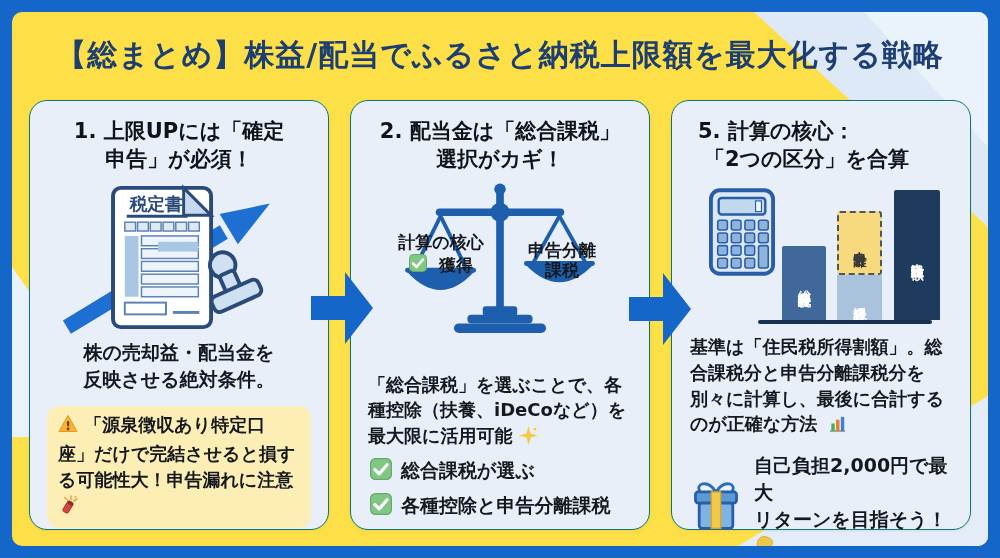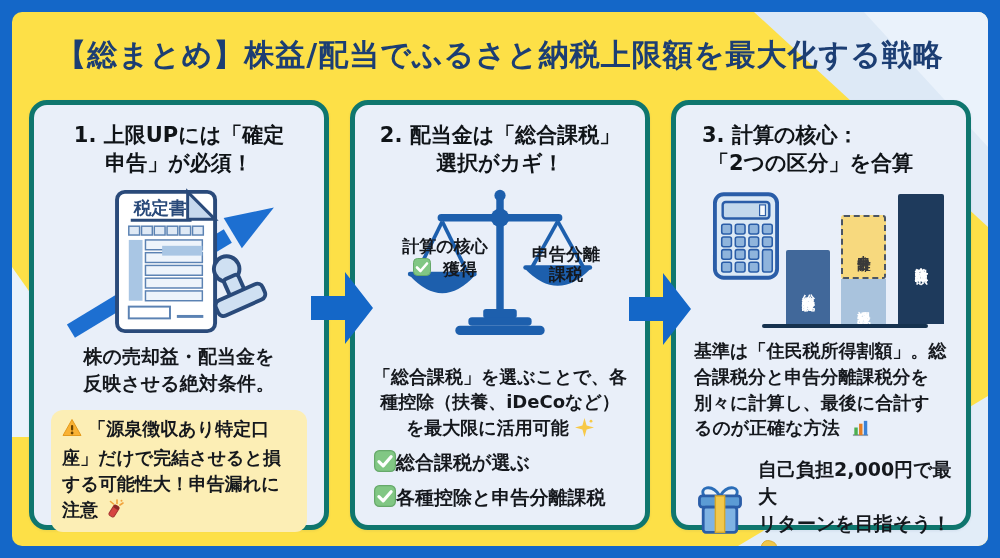--- a/index.html
+++ b/index.html
@@ -24,21 +24,21 @@
   .decor-c  { left:0; top:255px; width:120px; height:170px; clip-path:polygon(0 0,0 100%,100% 100%); background:#e9f2fb; }
 
   .main-title {
     position:absolute; z-index:2; top:23px; left:0; right:0;
     text-align:center; font-size:30px; font-weight:800;
     color:#1c3e73; letter-spacing:1px;
   }
 
   .cards { position:absolute; z-index:1; left:17px; top:88px; width:942px; height:430px; display:flex; gap:21px; }
   .card {
-    flex:1; background:#e9eff9; border:5px solid #0f766e; border-radius:18px;
+    flex:1; background:#e9eff9; border:1px solid #0f766e; border-radius:18px;
     padding:12px 10px; box-shadow:0 1px 3px rgba(30,60,110,.08); position:relative;
   }
   .card-title { text-align:center; font-size:21px; font-weight:800; line-height:1.35; color:#101418; margin-top:4px; }
   .card-title.left { text-align:left; padding-left:16px; }
   .card-title .t2-indent { padding-left:6px; }
 
   
   .doc-illustration { height:152px; margin-top:8px; text-align:left; }
   .c1-body { margin-top:5px; text-align:center; font-size:19px; line-height:1.42; }
   .warning-box {
@@ -47,23 +47,23 @@
   }
   .inline-ic { display:inline-block; vertical-align:-3px; }
 
   
   .scale-illustration { position:relative; height:176px; margin-top:2px; }
   .scale-illustration svg.scale { position:absolute; inset:0; width:100%; height:100%; }
   .scale-label { position:absolute; text-align:center; font-size:17px; font-weight:800; line-height:1.2; color:#15181d; }
   .scale-label-left  { left:26px; top:56px; width:108px; }
   .scale-label-right { left:147px; top:64px; width:108px; }
   .sub-row { display:flex; justify-content:center; align-items:center; gap:12px; margin-top:2px; }
-  .c2-body { margin-top:8px; padding:0 7px; font-size:18px; line-height:1.42; text-align:center; }
+  .c2-body { margin-top:20px; padding:0 7px; font-size:18px; line-height:1.42; text-align:left; }
   .checklist { margin-top:7px; padding-left:9px; }
-  .check-item { display:flex; align-items:center; font-size:19px; margin-bottom:9px; text-align:left; }
+  .check-item { display:flex; align-items:center; gap:9px; font-size:19px; margin-bottom:9px; text-align:left; }
 
   
   .chart-region { position:relative; height:150px; margin-top:6px; }
   .calculator { position:absolute; left:26px; top:6px; }
   .chart-baseline { position:absolute; left:76px; right:28px; bottom:6px; height:4px; background:#16324f; border-radius:2px; }
   .bar { position:absolute; display:flex; align-items:center; justify-content:center; }
   .bar .v-label { writing-mode:vertical-rl; text-orientation:upright; font-size:13px; font-weight:700; letter-spacing:1px; }
   .bar-1 { left:100px; bottom:10px; width:44px; height:74px; background:#41689a; color:#fff; border-radius:2px 2px 0 0; }
   .bar-2-bottom { left:155px; bottom:10px; width:45px; height:45px; background:#a9c3dd; color:#fff; }
   .bar-2-top { left:155px; bottom:55px; width:45px; height:64px; background:#f7d97e; color:#3a3a3a; border:2px dashed #4b5563; border-radius:3px; }
@@ -244,21 +244,21 @@
               <path d="M4,9.5 L7.5,13 L14,5.5" stroke="#ffffff" stroke-width="2.6" fill="none" stroke-linecap="round" stroke-linejoin="round"></path>
             </svg>
           </span>
           <span>各種控除と申告分離課税</span>
         </div>
       </div>
     </div>
 
     <div class="card">
       <div class="card-title left">
-        <div>3. 計算の核心：</div>
+        <div>5. 計算の核心：</div>
         <div class="t2-indent">「2つの区分」を合算</div>
       </div>
 
       <div class="chart-region">
         <span class="calculator">
           <svg width="68" height="92" viewBox="0 0 70 92">
             <rect x="3" y="3" width="64" height="86" rx="9" fill="#dce9f5" stroke="#2a5da8" stroke-width="4"></rect>
             <rect x="11" y="11" width="48" height="17" rx="3" fill="#c2d8ec" stroke="#2a5da8" stroke-width="2.5"></rect>
             <rect x="49" y="14" width="6" height="11" fill="#f5f9fd" stroke="#2a5da8" stroke-width="1.2"></rect>
             <g fill="#8fb4dc" stroke="#2a5da8" stroke-width="1.6">

